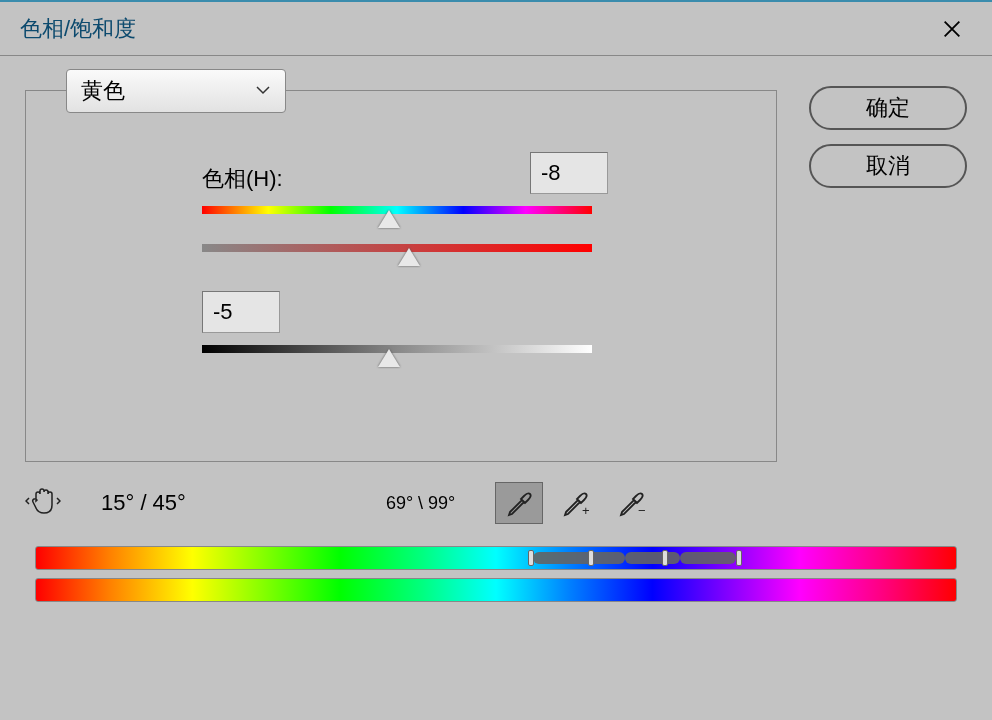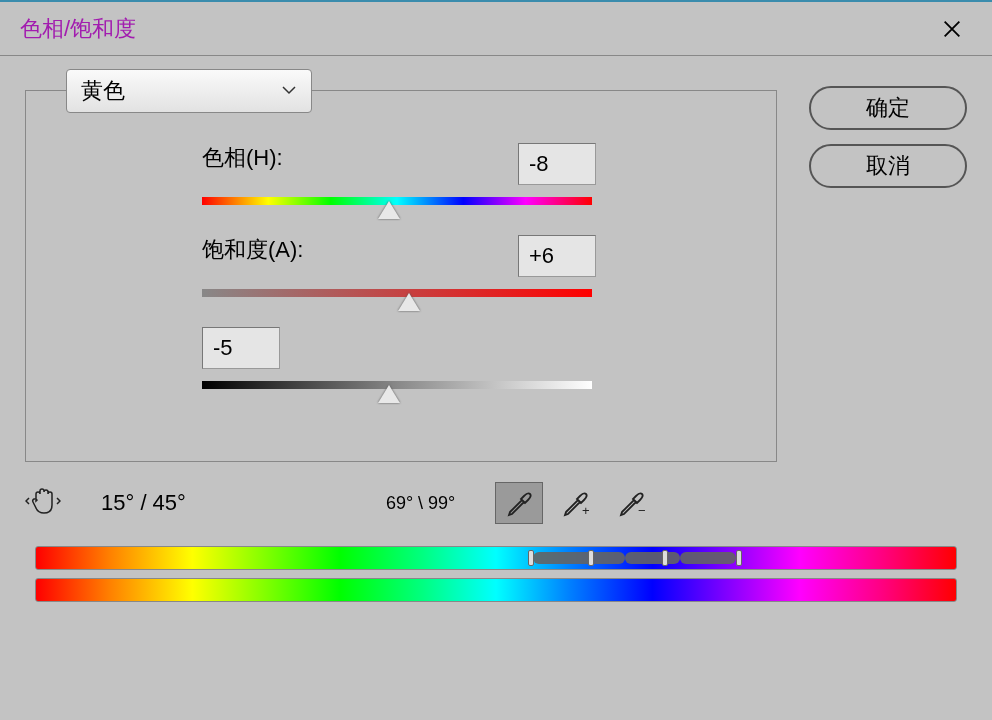--- a/index.html
+++ b/index.html
@@ -18,21 +18,21 @@
     .titlebar {
       height: 54px;
       display: flex;
       align-items: center;
       justify-content: space-between;
       padding: 0 20px;
       border-bottom: 1px solid #888;
     }
     .title {
       font-size: 22px;
-      color: #a21caf;
+      color: #0c4a6e;
     }
     .close-btn {
       width: 40px;
       height: 40px;
       display: flex;
       align-items: center;
       justify-content: center;
       cursor: pointer;
     }
     .close-btn svg { width: 22px; height: 22px; }
@@ -98,21 +98,21 @@
       margin-top: 4px;
       margin-left: 0;
       position: relative;
       padding-top: 20px;
     }
     
     .color-select {
       position: absolute;
       top: -22px;
       left: 40px;
-      width: 246px;
+      width: 220px;
       height: 44px;
       background: linear-gradient(to bottom, #fafafa, #e2e2e2);
       border: 1px solid #888;
       border-radius: 4px;
       display: flex;
       align-items: center;
       justify-content: space-between;
       padding: 0 14px;
       font-size: 22px;
     }
@@ -120,23 +120,24 @@
     .chevron svg { width: 16px; height: 16px; }
     
     .slider-block {
       display: flex;
       flex-direction: column;
       margin-left: 176px;
       margin-top: 32px;
     }
     .slider-row {
       display: flex;
-      align-items: flex-start;
+      align-items: flex-end;
       margin-bottom: 12px;
-      gap: 6px;
+      gap: 18px;
+      margin-top: 9px;
     }
     .slider-label {
       font-size: 22px;
       width: 310px;
     }
     .value-input {
       width: 78px;
       height: 42px;
       background: #e5e5e5;
       border: 1px solid #999;
@@ -323,26 +324,20 @@
       <div class="slider-row">
         <span class="slider-label">色相(H):</span>
         <div class="value-input">
             <span>-8</span>
           </div>
       </div>
       <div class="slider-track hue-gradient">
         <div class="slider-handle" style="left:48%"></div>
       </div>
 
-      <div class="slider-row">
-        <span class="slider-label">饱和度(A):</span>
-        <div class="value-input">
-            <span>+6</span>
-          </div>
-      </div>
       <div class="slider-track sat-gradient">
         <div class="slider-handle" style="left:53%"></div>
       </div>
 
       <div class="slider-row">
         <div class="value-input">
             <span>-5</span>
           </div>
       </div>
       <div class="slider-track light-gradient">

